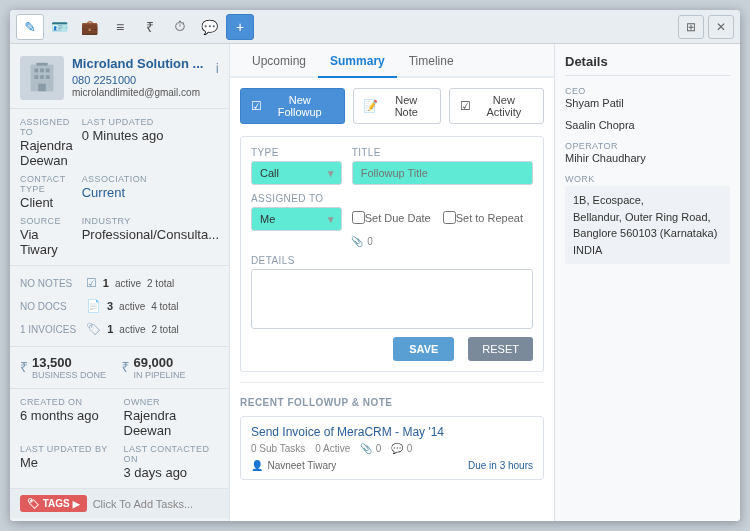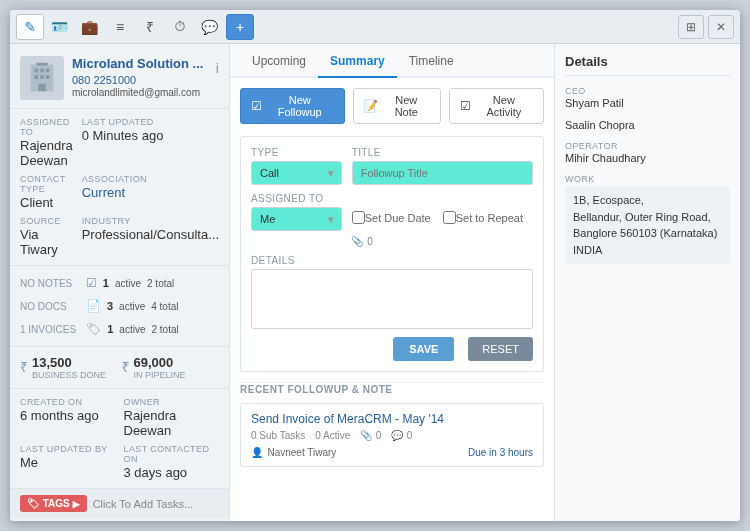--- a/index.html
+++ b/index.html
@@ -447,21 +447,21 @@
       color: #fff;
       border: none;
       border-radius: 3px;
       padding: 6px 14px;
       font-size: 11px;
       cursor: pointer;
     }
 
     .recent-section {
       border-top: 1px solid #e8edf2;
-      padding-top: 1px;
+      padding-top: 14px;
     }
 
     .recent-title {
       font-size: 10px;
       color: #8a9aaa;
       text-transform: uppercase;
       letter-spacing: 0.5px;
       margin-bottom: 8px;
       font-weight: 600;
     }

